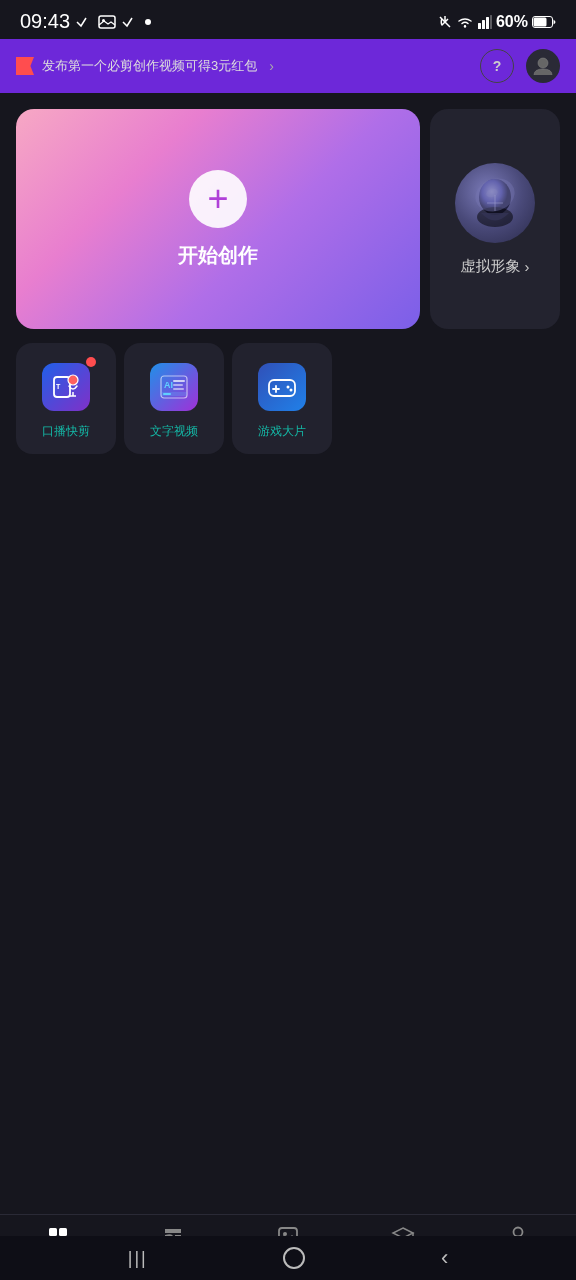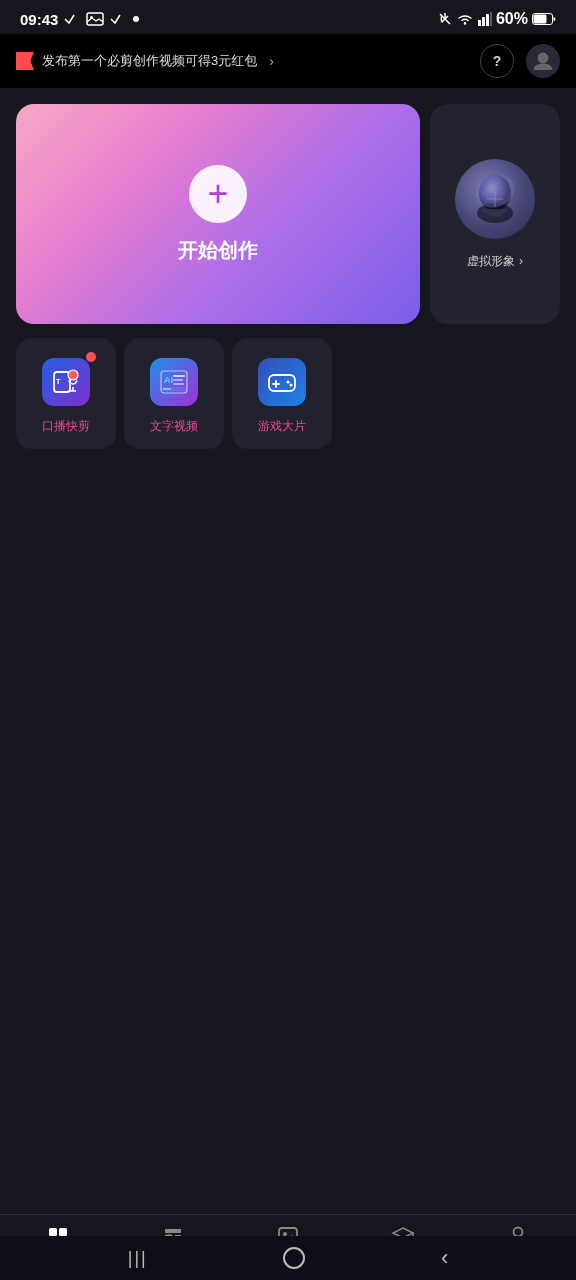--- a/index.html
+++ b/index.html
@@ -18,29 +18,29 @@
       display: flex;
       justify-content: space-between;
       align-items: center;
       padding: 10px 20px 6px;
       font-size: 13px;
       font-weight: 600;
       color: #fff;
     }
     .status-left { display: flex; align-items: center; gap: 6px; }
     .status-right { display: flex; align-items: center; gap: 4px; }
-    .status-time { font-size: 15px; font-weight: 700; }
+    .status-time { font-size: 20px; font-weight: 400; }
 
     
     .banner {
       display: flex;
       align-items: center;
       justify-content: space-between;
       padding: 10px 16px;
-      background: #000000;
+      background: #6d28d9;
     }
     .banner-left {
       display: flex;
       align-items: center;
       gap: 8px;
       font-size: 13px;
       color: #ddd;
     }
     .banner-flag {
       width: 18px; height: 18px;
@@ -152,21 +152,21 @@
       position: absolute;
       top: 20%;
       left: 25%;
       width: 50%;
       height: 40%;
       background: rgba(120,120,180,0.4);
       border-radius: 50%;
       transform: rotate(-20deg);
     }
     .avatar-label {
-      font-size: 12px;
+      font-size: 15px;
       color: #ccc;
       display: flex;
       align-items: center;
       gap: 4px;
     }
 
     
     .tools-row {
       display: flex;
       gap: 8px;
@@ -193,21 +193,21 @@
     .tool-icon-wrap {
       width: 52px; height: 52px;
       margin-bottom: 10px;
       display: flex;
       align-items: center;
       justify-content: center;
       position: relative;
     }
     .tool-label {
       font-size: 12px;
-      color: #ec4899;
+      color: #14b8a6;
     }
     .new-badge {
       position: absolute;
       top: -4px;
       right: -4px;
       width: 10px; height: 10px;
       background: #ff4d4f;
       border-radius: 50%;
     }
 

